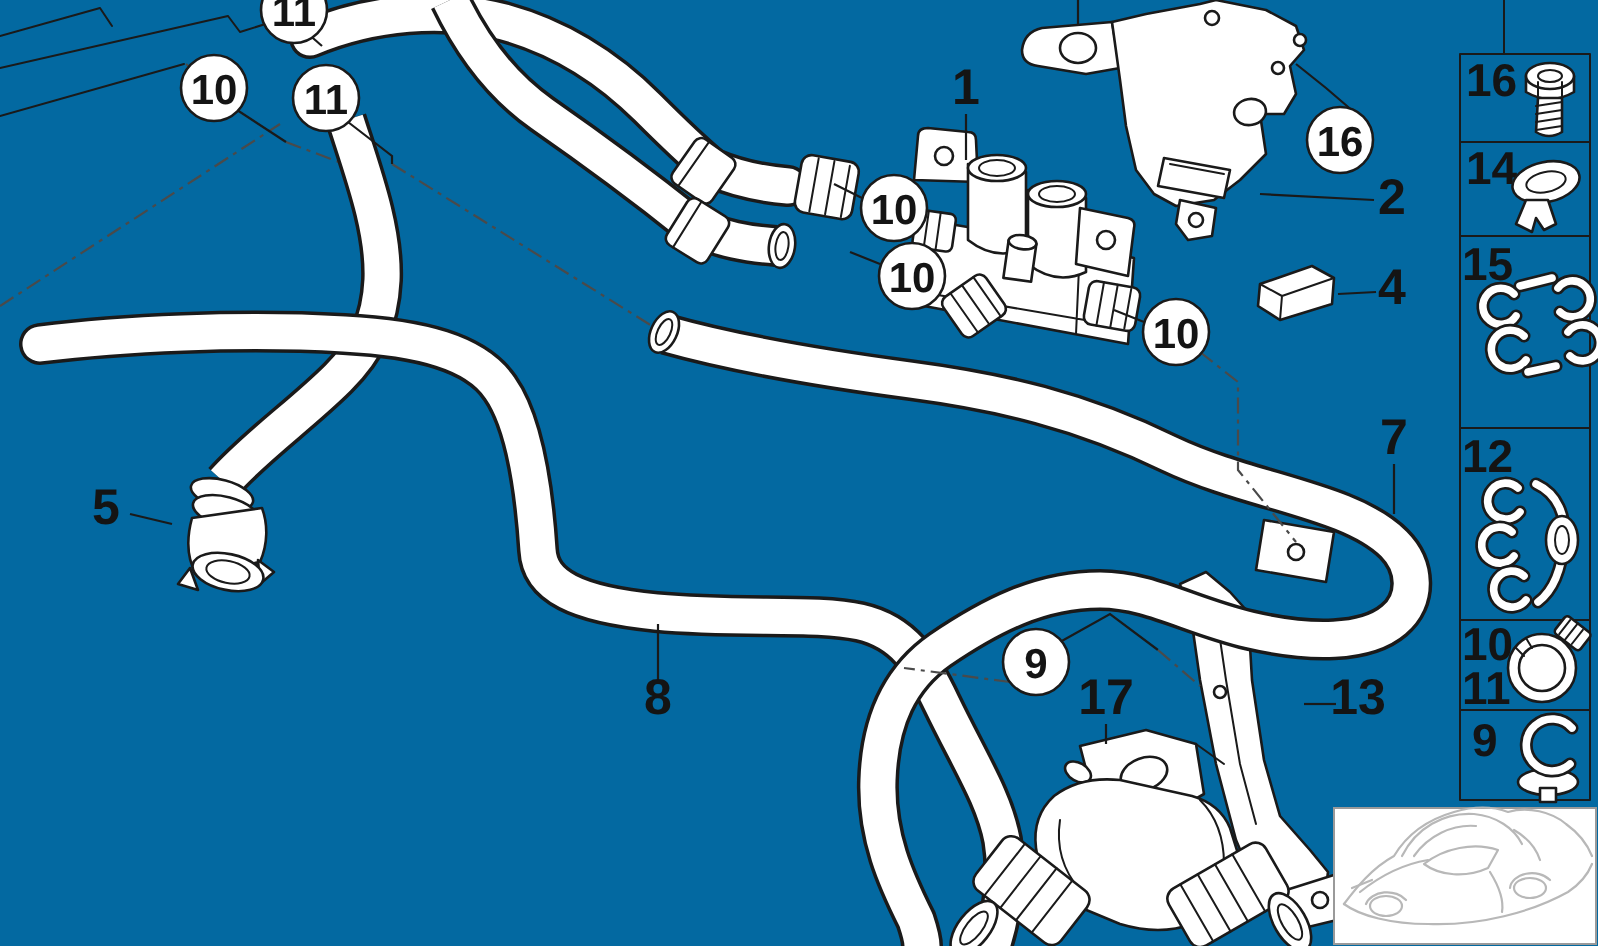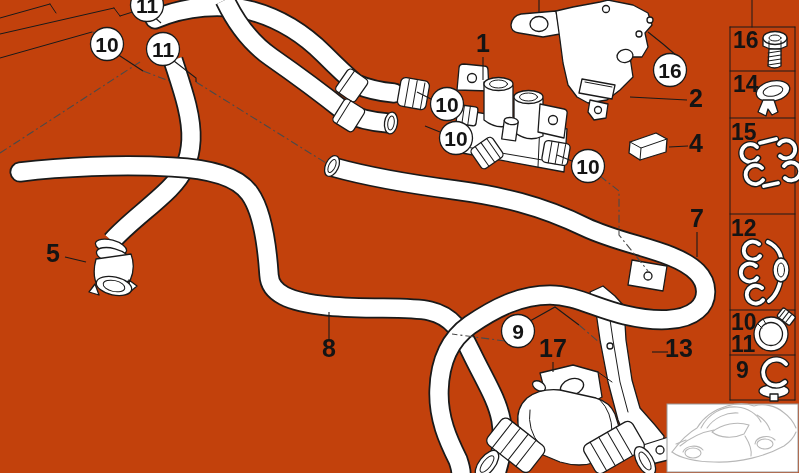--- a/index.html
+++ b/index.html
@@ -1,16 +1,16 @@
 <!DOCTYPE html>
 <html><head>
 <meta charset="utf-8">
 <style>
   html,body{margin:0;padding:0;background:#fff;}
-  .stage{position:relative;width:799px;height:473px;background:#c2410c;overflow:hidden;
+  .stage{position:relative;width:799px;height:473px;background:#0369a1;overflow:hidden;
          font-family:"Liberation Sans",sans-serif;}
   svg{position:absolute;left:0;top:0;}
   .ln{stroke:#1a1a1a;stroke-width:1.3;fill:none;stroke-linejoin:round;stroke-linecap:round;}
   .lnthin{stroke-width:1;}
   .fillw{fill:#fff;stroke:#1a1a1a;stroke-width:1.3;stroke-linejoin:round;}
   .hoseO{stroke:#1a1a1a;stroke-width:21;fill:none;stroke-linejoin:round;}
   .hoseI{stroke:#fff;stroke-width:17.5;fill:none;stroke-linejoin:round;}
   .capR{stroke-linecap:round;}
   .dash{stroke:#4a4a4a;stroke-width:1.1;fill:none;stroke-dasharray:8 3 2 3;}
   .leader{stroke:#1a1a1a;stroke-width:1.1;fill:none;}

